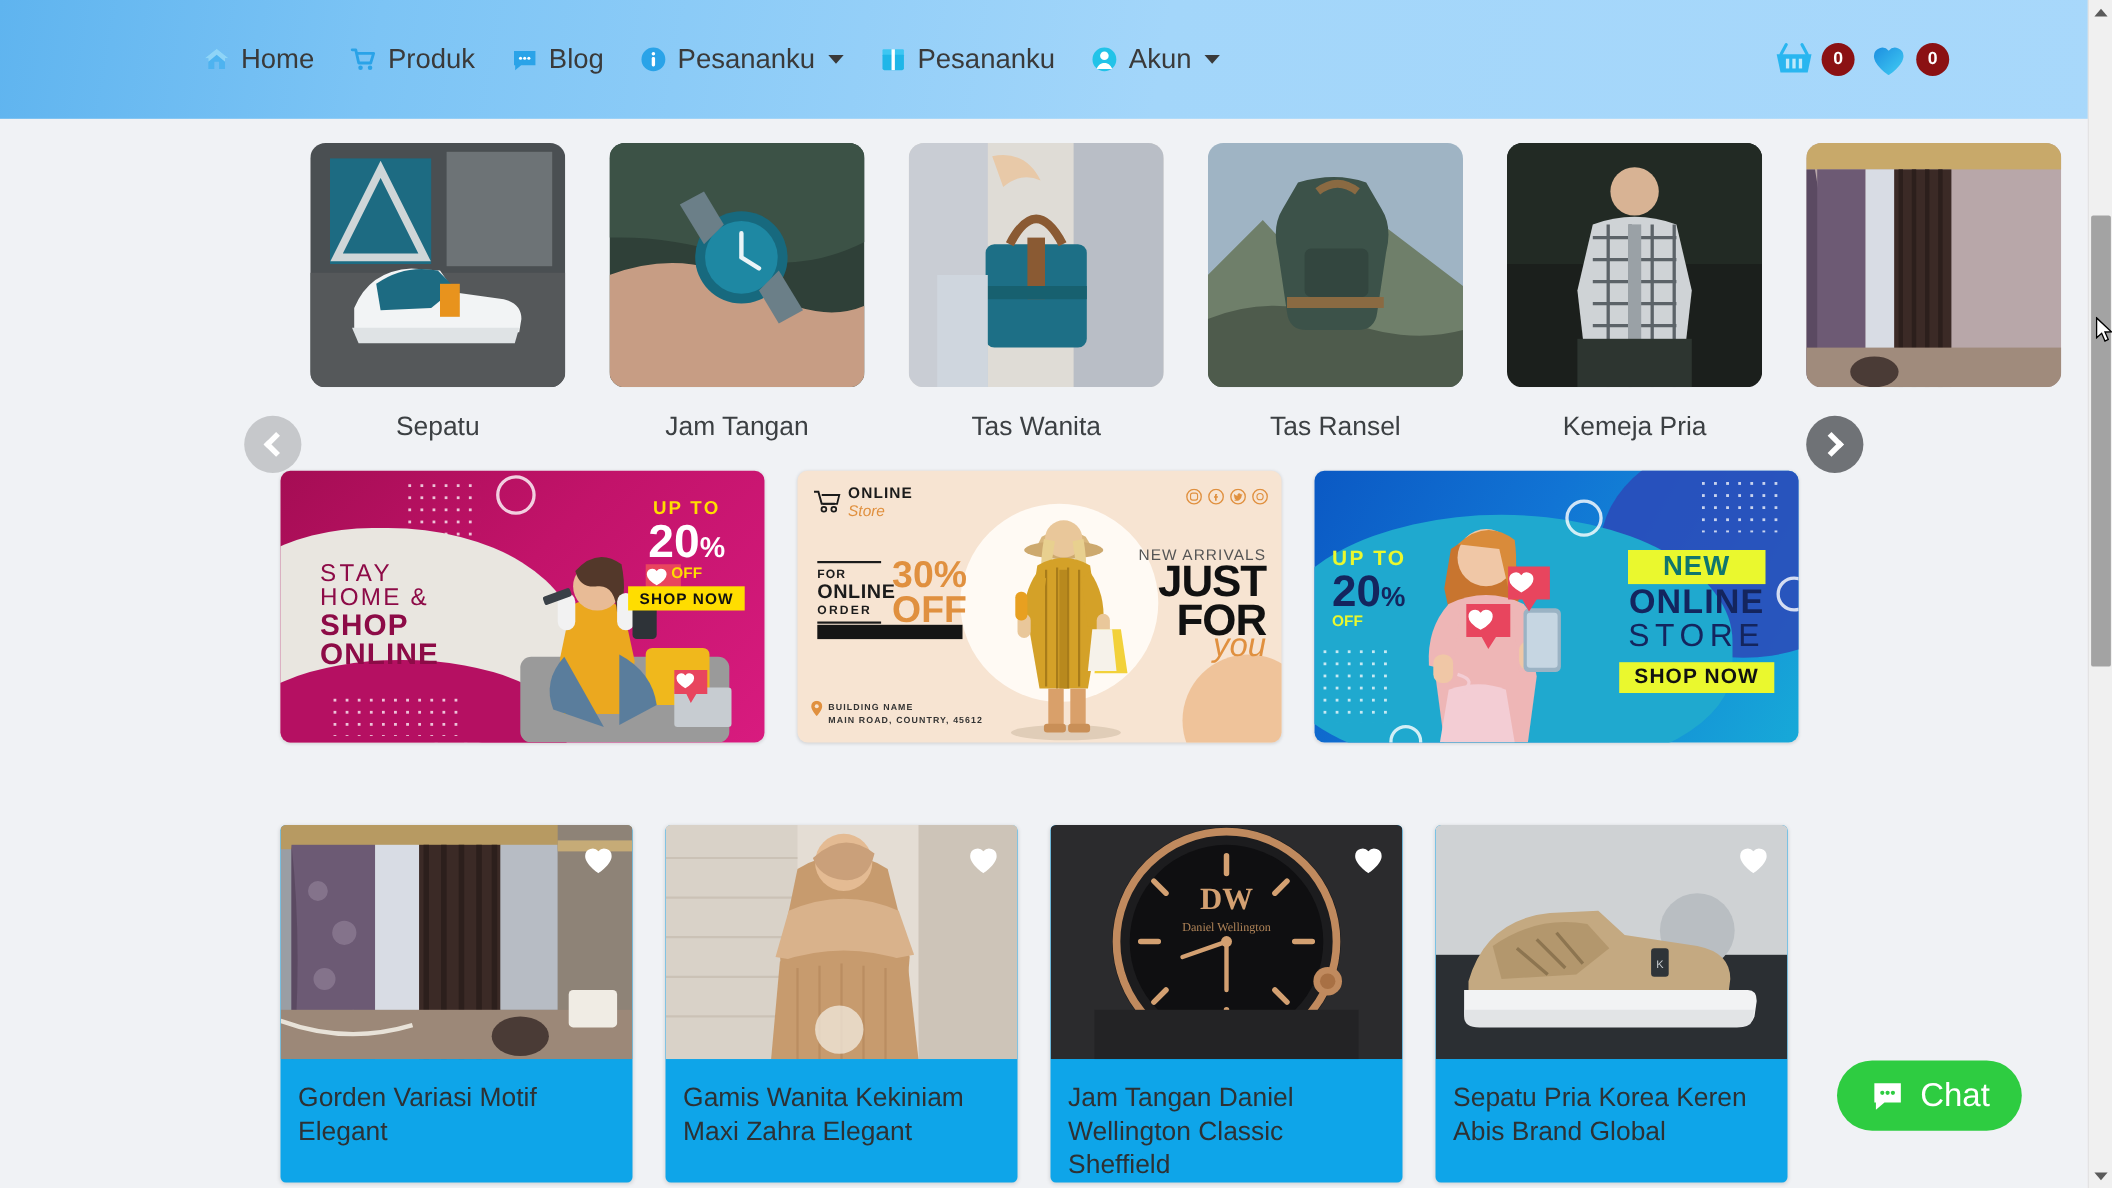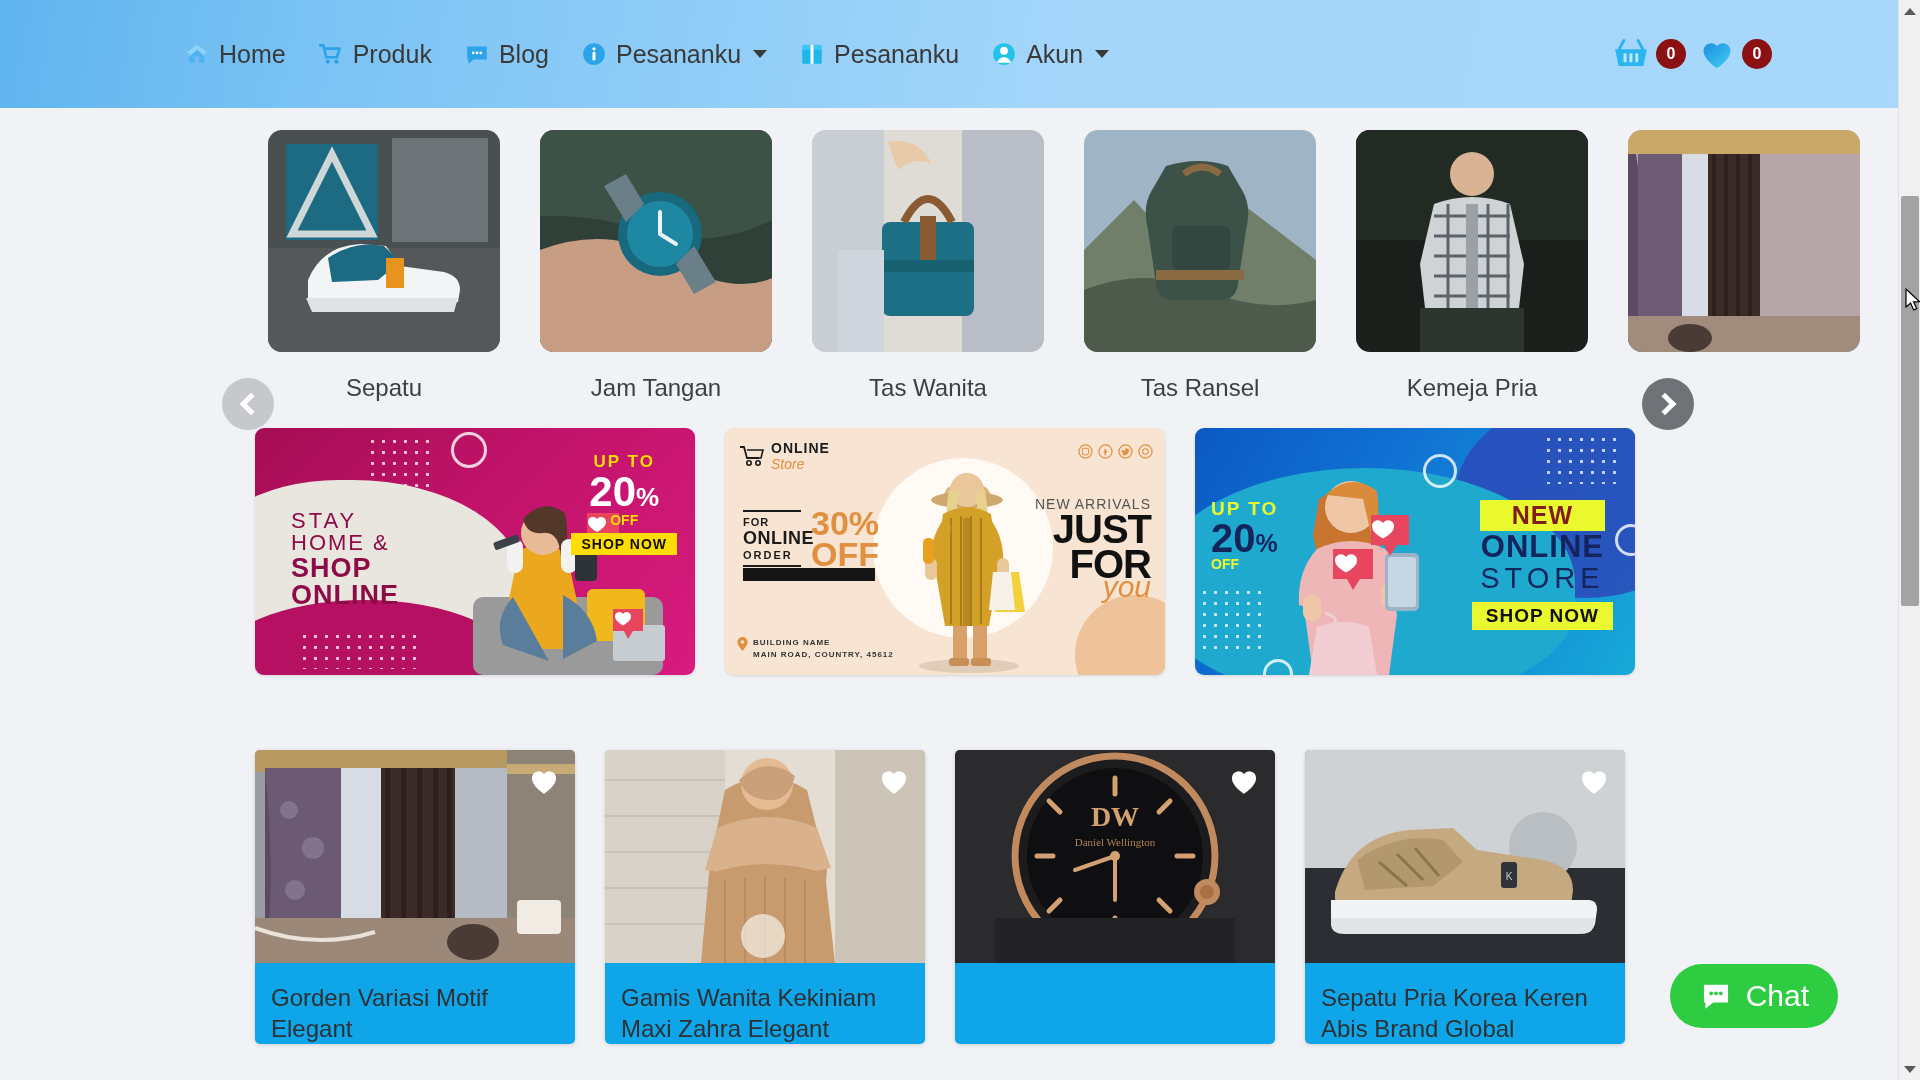--- a/index.html
+++ b/index.html
@@ -82,21 +82,21 @@
     display: flex; align-items: center; justify-content: center;
   }
 
   
   .categories {
     position: relative;
     margin-top: 22px;
     height: 290px;
   }
   .cat-track {
-    position: absolute; left: 268px; top: 0;
+    position: absolute; left: 282px; top: 0;
     display: flex; gap: 40px; justify-content: center;
   }
   .cat { width: 232px; text-align: center; cursor: pointer; }
   .cat-img {
     width: 232px; height: 222px;
     border-radius: 14px;
     overflow: hidden;
     position: relative;
   }
   .cat-label {
@@ -201,21 +201,21 @@
     width: 260px; height: 200px;
     background: #2b49b8; border-radius: 50%;
     opacity: .85;
   }
   .b3-left { position: absolute; left: 16px; top: 70px; }
   .b3-upto { font-size: 19px; font-weight: bold; color: #eaf82e; letter-spacing: 2px; }
   .b3-20 { font-size: 40px; font-weight: bold; color: #14255e; line-height: .9; }
   .b3-pct { font-size: 25px; }
   .b3-off { font-size: 14px; color: #eaf82e; font-weight: bold; }
   .b3-right { position: absolute; right: 22px; top: 72px; text-align: center; }
-  .b3-new { background: #eaf82e; color: #7f1d1d; font-weight: bold; font-size: 25px; padding: 1px 32px; letter-spacing: 1px; display: inline-block; }
+  .b3-new { background: #eaf82e; color: #0f766e; font-weight: bold; font-size: 25px; padding: 1px 32px; letter-spacing: 1px; display: inline-block; }
   .b3-onl { font-size: 31px; font-weight: bold; color: #14255e; letter-spacing: 1px; line-height: 1.05; }
   .b3-sto { font-size: 29px; color: #14255e; letter-spacing: 5px; line-height: 1; }
   .b3-shop { background: #eaf82e; color: #111; font-weight: bold; font-size: 19px; padding: 3px 14px; margin-top: 9px; display: inline-block; letter-spacing: 1px; }
 
   
   .products {
     display: flex; gap: 30px;
     padding: 0 255px;
     margin-top: 75px;
   }
@@ -752,20 +752,23 @@
         </g>
         <circle cx="160" cy="106" r="5" fill="#d3a071"></circle>
         <circle cx="252" cy="142" r="13" fill="#c08a5e"></circle>
         <circle cx="252" cy="142" r="7" fill="#a87044"></circle>
         <rect x="40" y="168" width="240" height="45" fill="#232325"></rect>
       </svg>
       <svg class="p-heart" viewBox="0 0 24 24">
         <path d="M12 21s-8.5-5.4-8.5-11A4.8 4.8 0 0 1 12 7a4.8 4.8 0 0 1 8.5 3c0 5.6-8.5 11-8.5 11z" fill="#ffffff"></path>
       </svg>
     </div>
+    <div class="p-body">
+      <div class="p-title">Jam Tangan Daniel Wellington Classic Sheffield</div>
+    </div>
   </div>
 
   <div class="product">
     <div class="p-img">
       <svg width="320" height="213" viewBox="0 0 320 213" preserveAspectRatio="none">
         <rect width="320" height="213" fill="#cfd2d4"></rect>
         <rect y="118" width="320" height="95" fill="#2b2f33"></rect>
         <circle cx="238" cy="96" r="34" fill="#b9bec2"></circle>
         <path d="M30 142 q16 -56 74 -62 l44 -2 24 22 66 10 q30 6 30 30 l-2 16 H30z" fill="#c4a981"></path>
         <path d="M52 110 q40 -28 86 -20 l20 22 -30 24 -68 4z" fill="#b3976d"></path>

